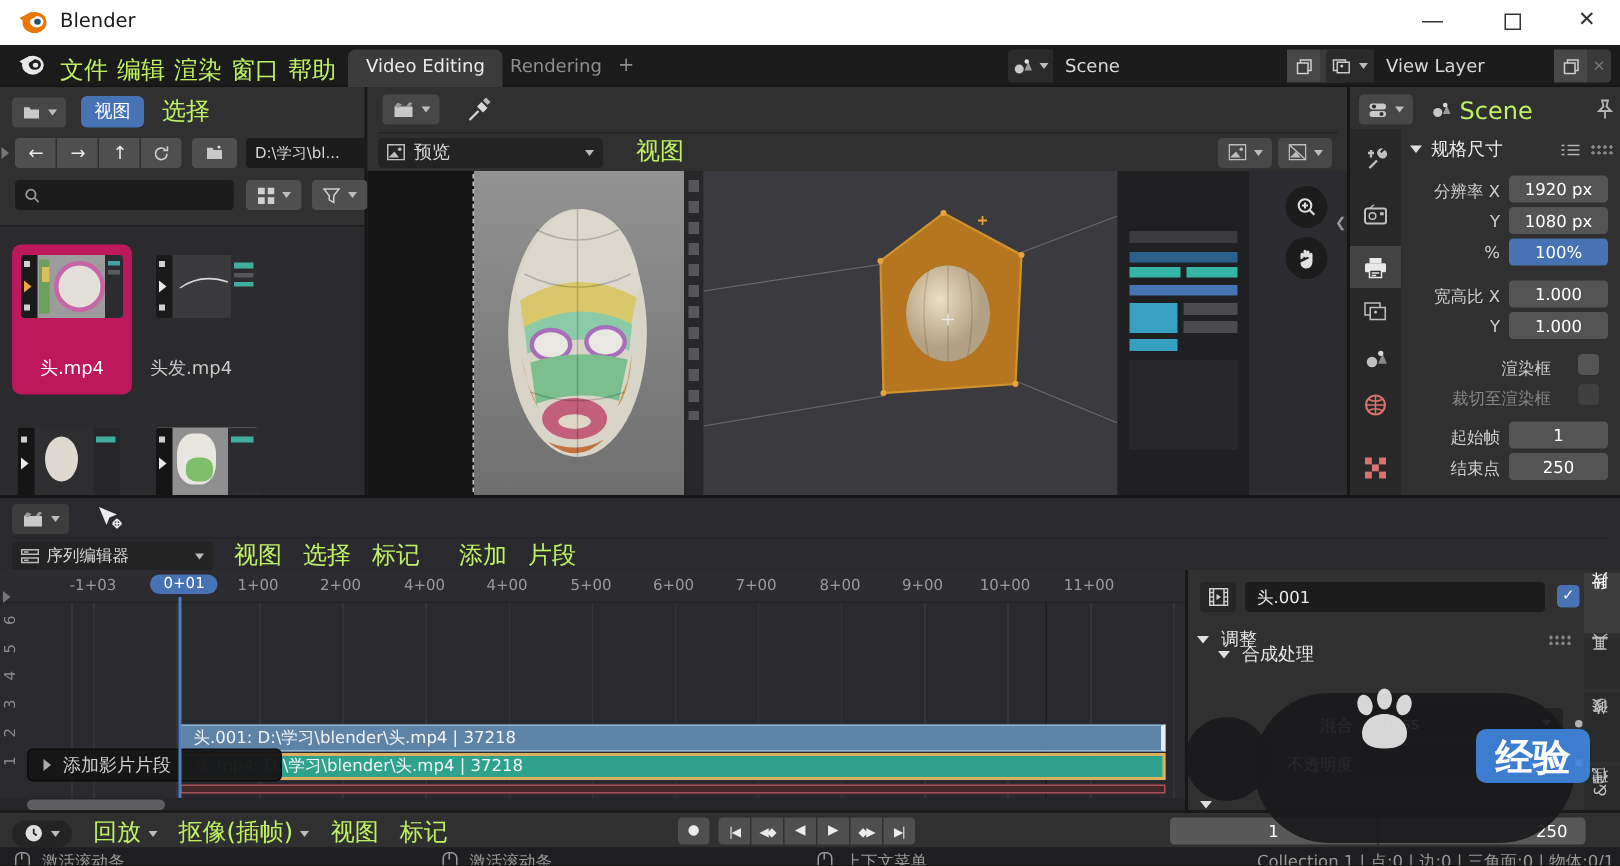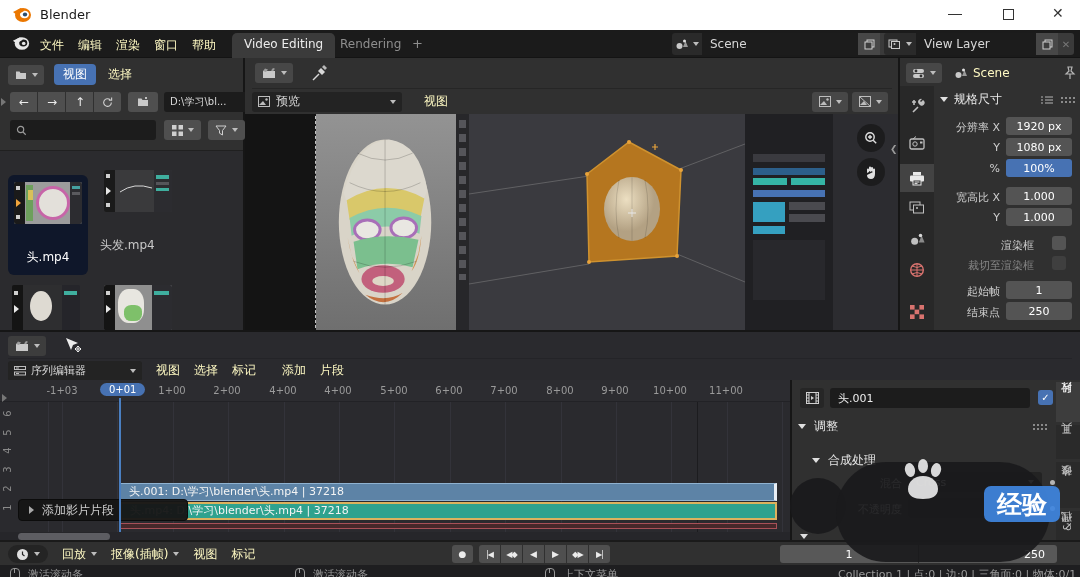--- a/index.html
+++ b/index.html
@@ -1,20 +1,20 @@
 <!DOCTYPE html>
 <html><head>
 <meta charset="utf-8">
 <style>
   html,body{margin:0;padding:0;background:#101010;}
   .screen{position:relative;width:1080px;height:577px;background:#1d1d1d;overflow:hidden;
           font-family:"DejaVu Sans","Liberation Sans",sans-serif;-webkit-font-smoothing:antialiased;}
   .abs{position:absolute;box-sizing:border-box;}
   .flex{display:flex;align-items:center;}
-  .mi{color:#fef9c3;font-size:12px;white-space:nowrap;}
+  .mi{color:#bef264;font-size:16px;white-space:nowrap;}
   .chev{width:0;height:0;border-left:3px solid transparent;border-right:3px solid transparent;border-top:4px solid #bdbdbd;display:inline-block;margin-left:5px;flex:none;}
   .tri-r{width:0;height:0;border-top:4px solid transparent;border-bottom:4px solid transparent;border-left:5px solid #cfcfcf;display:inline-block;}
   .tri-d{width:0;height:0;border-left:4px solid transparent;border-right:4px solid transparent;border-top:5px solid #e0e0e0;display:inline-block;}
   .btn{background:#474747;border-radius:3px;display:flex;align-items:center;justify-content:center;color:#d8d8d8;}
   .darkfield{background:#1c1c1c;border-radius:3px;color:#d8d8d8;display:flex;align-items:center;font-size:11px;}
   .pfield{background:#545454;border-radius:3px;color:#fff;font-size:11px;display:flex;align-items:center;justify-content:center;}
   .plabel{color:#cfcfcf;font-size:11px;text-align:right;white-space:nowrap;}
   .tick{position:absolute;color:#9a9a9a;font-size:10px;white-space:nowrap;transform:translateX(-50%);}
   .chnum{position:absolute;color:#8a8a8a;font-size:10px;transform:rotate(-90deg);}
   .vtab{position:absolute;left:1056px;width:24px;background:#2a2a2a;color:#c0c0c0;font-size:11px;
@@ -151,21 +151,21 @@
         </span>
       <span class="tbtn" style="width:37px;height:20px;margin-left:7px;border-radius:3px;">
         <svg width="12" height="11" viewBox="0 0 12 11">
             <path d="M1 1h10L7.5 5.5V10l-3-1.8V5.5z" fill="none" stroke="#d0d0d0"></path>
           </svg>
         <span class="chev"></span>
         </span>
     </div>
 
     <div class="abs" style="left:0;top:92px;width:243px;height:180px;background:#2b2b2e;border-top:1px solid #202020;">
-      <div class="abs" style="left:8px;top:24px;width:80px;height:100px;background:#0f172a;border-radius:6px;">
+      <div class="abs" style="left:8px;top:12px;width:80px;height:100px;background:#be185d;border-radius:6px;">
         <div class="abs" style="left:6px;top:7px;width:68px;height:42px;background:#9c9c9c;overflow:hidden;border-radius:2px;">
           <span class="abs" style="left:0;top:0;width:11px;height:42px;background:#1a1a1a;"></span>
           <span class="abs" style="left:2px;top:4px;width:4px;height:4px;background:#cfcfcf;"></span>
           <span class="abs" style="left:2px;top:33px;width:4px;height:4px;background:#cfcfcf;"></span>
           <span class="abs tri-r" style="left:2px;top:17px;border-left-color:#f0a43c;"></span>
           <span class="abs" style="left:12px;top:3px;width:7px;height:36px;background:#6da05c;"></span>
           <span class="abs" style="left:14px;top:8px;width:5px;height:10px;background:#d8c05a;"></span>
           <span class="abs" style="left:22px;top:4px;width:34px;height:34px;border-radius:50%;background:#e3e0da;border:3px solid #c765a8;"></span>
           <span class="abs" style="left:56px;top:0;width:12px;height:42px;background:#2c2c30;"></span>
           <span class="abs" style="left:58px;top:4px;width:8px;height:3px;background:#45a0a0;"></span>
@@ -538,21 +538,21 @@
           </svg>
         </span>
       <span class="abs darkfield" style="left:38px;top:8px;width:200px;height:20px;padding-left:8px;color:#ececec;">头.001</span>
       <span class="abs" style="left:246px;top:10px;width:15px;height:15px;background:#4772b3;border-radius:3px;color:#fff;font-size:10px;text-align:center;line-height:15px;">✓</span>
 
       <div class="abs flex" style="left:6px;top:38px;width:250px;">
         <span class="tri-d"></span>
         <span style="margin-left:8px;color:#e6e6e6;font-size:12px;">调整</span>
         <span class="grip" style="margin-left:auto;"></span>
       </div>
-      <div class="abs flex" style="left:20px;top:72px;width:236px;">
+      <div class="abs flex" style="left:20px;top:48px;width:236px;">
         <span class="tri-d"></span>
         <span style="margin-left:8px;color:#e6e6e6;font-size:12px;">合成处理</span>
       </div>
       <span class="abs plabel" style="left:40px;top:96px;width:70px;">混合</span>
       <span class="abs darkfield" style="left:116px;top:92px;width:134px;height:20px;background:#232323;padding:0 8px;">
         <span style="font-size:11px;color:#e8e8e8;">Cross</span>
         <span class="chev" style="margin-left:auto;"></span>
         </span>
       <span class="abs dot" style="left:258px;top:100px;"></span>
       <span class="abs plabel" style="left:40px;top:122px;width:70px;">不透明度</span>

